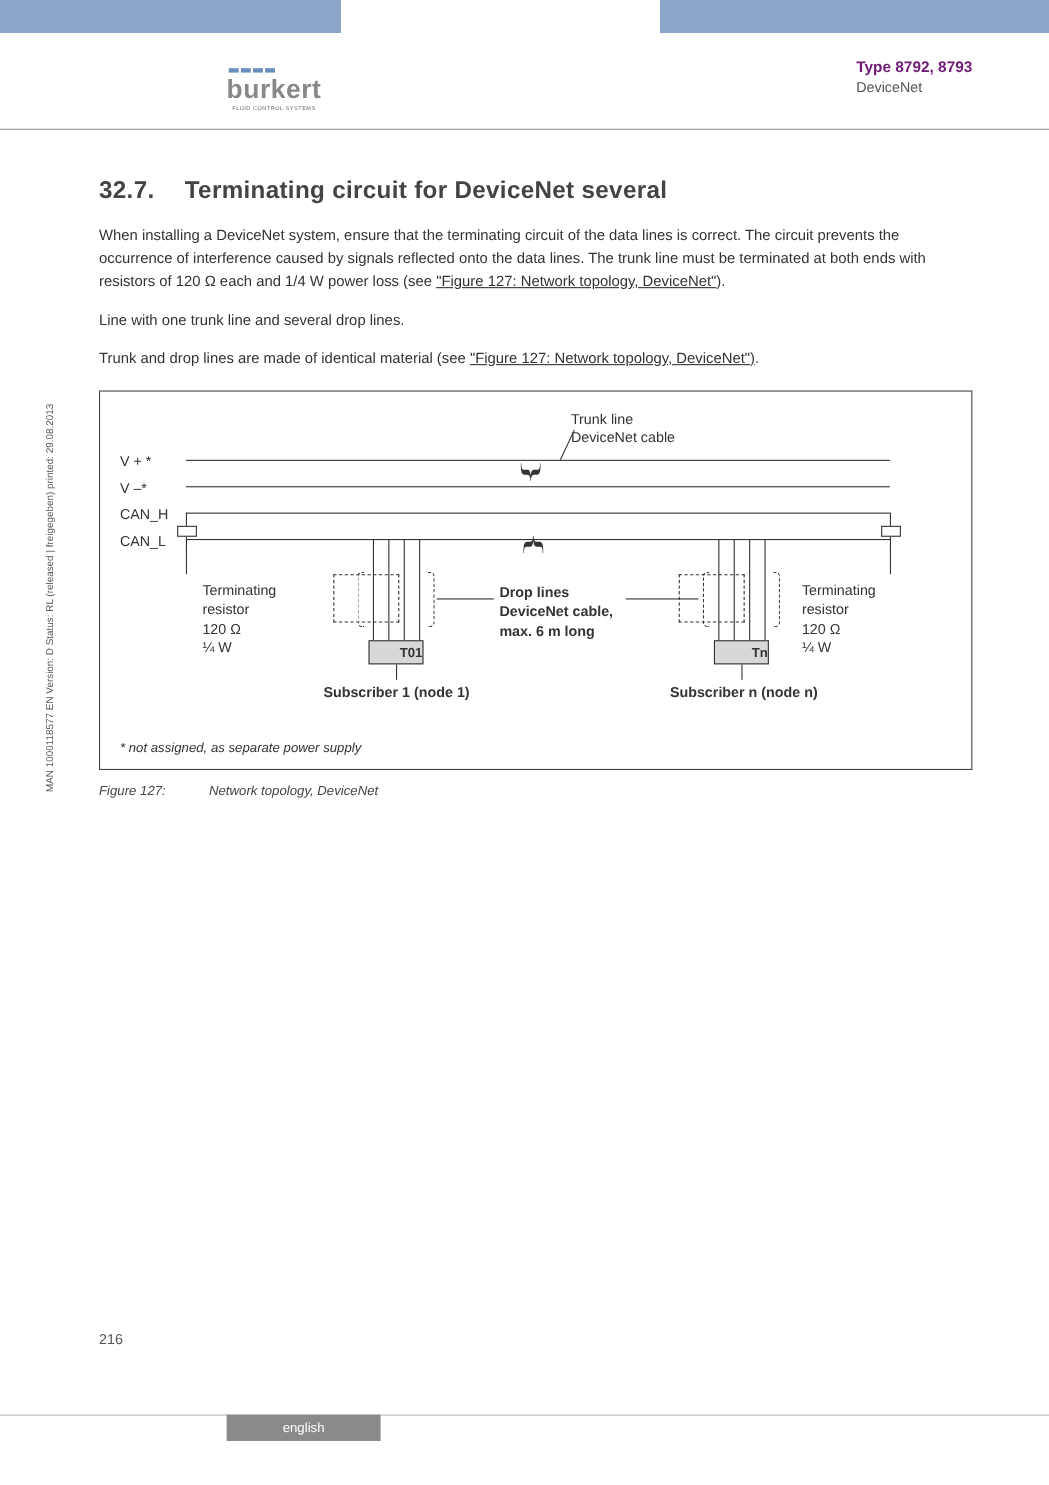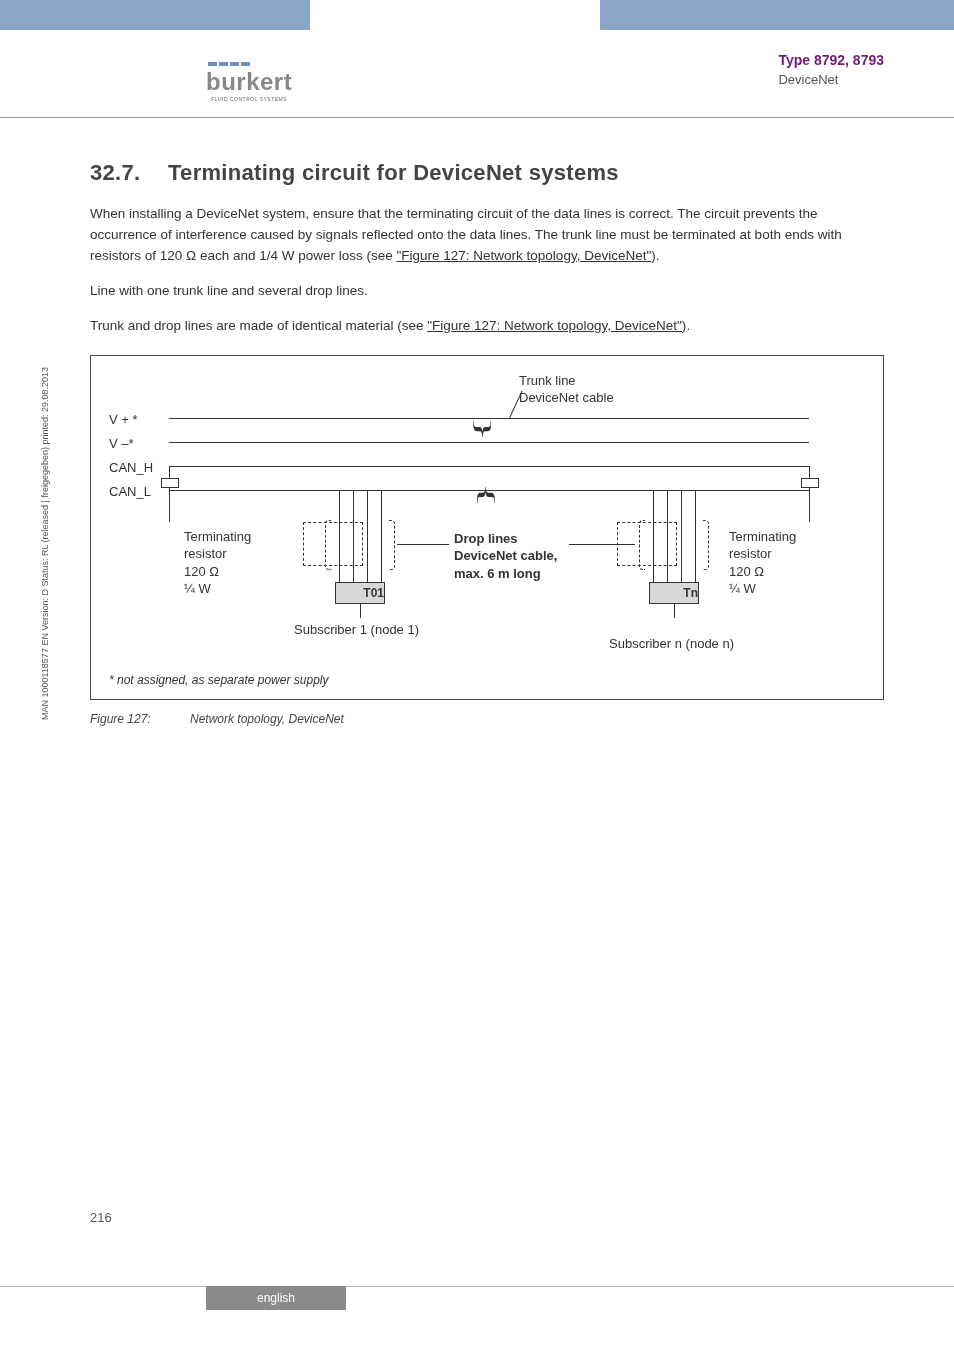--- a/index.html
+++ b/index.html
@@ -122,20 +122,21 @@
     height: 22px;
     display: flex;
     align-items: center;
     justify-content: flex-end;
     font-weight: bold;
     font-size: 12px;
   }
   .sub-label {
     position: absolute;
     font-size: 13px;
+    font-weight: bold;
   }
   .footnote {
     font-style: italic;
     font-size: 12px;
     margin-top: 20px;
     color: #333;
   }
   .caption {
     font-style: italic;
     font-size: 12px;
@@ -217,21 +218,21 @@
   </div>
   <div class="header-right">
     <div class="header-type">Type 8792, 8793</div>
     <div class="header-sub">DeviceNet</div>
   </div>
 </div>
 
 <div class="content">
 
   <h2 class="section">
-    <span class="section-num">32.7.</span><span>Terminating circuit for DeviceNet systems</span>
+    <span class="section-num">32.7.</span><span>Terminating circuit for DeviceNet several</span>
   </h2>
   <p class="body">
     <span>When installing a DeviceNet system, ensure that the terminating circuit of the data lines is correct. The circuit prevents the occurrence of interference caused by signals reflected onto the data lines. The trunk line must be terminated at both ends with resistors of 120 Ω each and 1/4 W power loss (see </span><span class="figlink">"Figure 127: Network topology, DeviceNet"</span><span>).</span>
   </p>
 
   <p class="body">Line with one trunk line and several drop lines.</p>
   <p class="body">
     <span>Trunk and drop lines are made of identical material (see </span><span class="figlink">"Figure 127: Network topology, DeviceNet")</span><span>.</span>
   </p>
 
@@ -289,21 +290,21 @@
           <span>T01</span>
         </div>
       <div class="node-box" style="top:204px; left:540px;">
           <span>Tn</span>
         </div>
 
       <div class="vline" style="top:226px; left:251px; height:14px;"></div>
       <div class="vline" style="top:226px; left:565px; height:14px;"></div>
 
       <div class="sub-label" style="top:244px; left:185px;">Subscriber 1 (node 1)</div>
-      <div class="sub-label" style="top:258px; left:500px;">Subscriber n (node n)</div>
+      <div class="sub-label" style="top:244px; left:500px;">Subscriber n (node n)</div>
 
       <div class="term-label-left">
         <div>Terminating</div>
         <div>resistor</div>
         <div>120 Ω</div>
         <div>¼ W</div>
       </div>
       <div class="term-label-right">
         <div>Terminating</div>
         <div>resistor</div>

